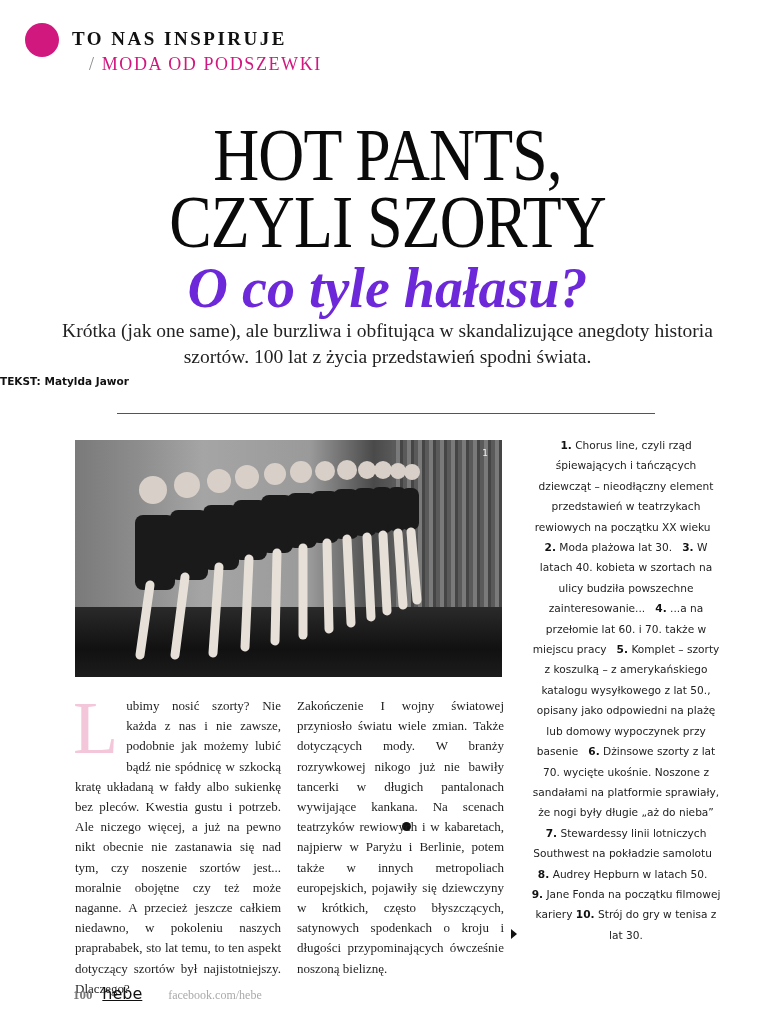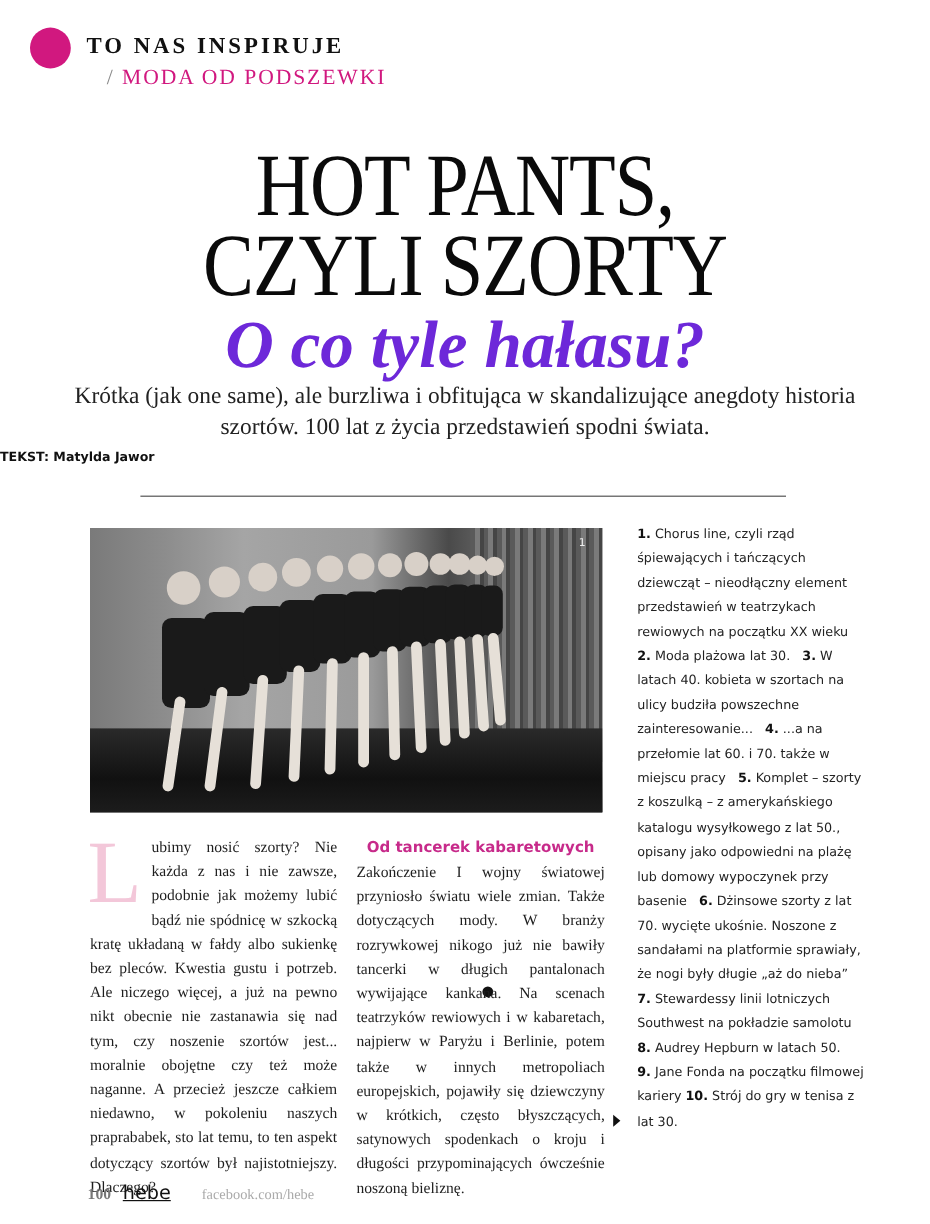--- a/index.html
+++ b/index.html
@@ -32,21 +32,21 @@
     background: linear-gradient(180deg, #2a2a2a, #111 60%, #1c1c1c); }
   .photo .dancers { position:absolute; left:40px; top:15px; width:340px; height:210px; }
   .photo .num { position:absolute; right:14px; top:8px; font-family:"DejaVu Sans", sans-serif; font-size:9px; color:#eee; }
 
   .col { position:absolute; font-family:"Liberation Serif", serif; font-size:13px; line-height:20.2px; color:#1e1e1e; text-align:justify; }
   .col1 { left:75px; top:696px; width:206px; }
   .col2 { left:297px; top:696px; width:207px; }
   .dropcap { float:left; font-family:"Liberation Serif", serif; font-size:74px; line-height:60px; margin:2px 8px 0 -2px; height:60px; }
   .col2 h3 { font-family:"DejaVu Sans", sans-serif; font-weight:bold; font-size:12.5px; text-align:center; line-height:20px; margin-bottom:1px; }
 
-  .captions { position:absolute; left:531px; top:435px; width:190px; font-family:"DejaVu Sans", sans-serif; font-size:10.6px; line-height:20.4px; color:#222; }
+  .captions { position:absolute; left:531px; top:435px; width:190px; font-family:"DejaVu Sans", sans-serif; font-size:10.6px; line-height:20.4px; color:#222;text-align:center; }
   .captions b { font-weight:bold; color:#111; }
   .arrow { position:absolute; left:511px; top:929px; width:0; height:0; border-top:5px solid transparent; border-bottom:5px solid transparent; border-left:6px solid #111; }
 
   .footer { position:absolute; left:73px; top:984px; font-size:12px; }
   .footer .page { font-family:"Liberation Serif", serif; font-weight:bold; color:#777; font-size:13px; }
   .footer .brand { font-family:"DejaVu Sans", sans-serif; font-size:16px; color:#111; margin-left:6px;text-decoration:underline; }
   .footer .fb { font-family:"Liberation Serif", serif; color:#aaa; margin-left:22px; font-size:12px; }
 </style>
 </head>
 <body>
@@ -117,21 +117,20 @@
   </svg>
   <span class="num">1</span>
 </div>
 
 <div class="col col1">
   <span class="dropcap" style="color:#f3c7d9">L</span>
   <span>ubimy nosić szorty? Nie każda z nas i nie zawsze, podobnie jak możemy lubić bądź nie spódnicę w szkocką kratę układaną w fałdy albo sukienkę bez pleców. Kwestia gustu i potrzeb. Ale niczego więcej, a już na pewno nikt obecnie nie zastanawia się nad tym, czy noszenie szortów jest... moralnie obojętne czy też może naganne. A przecież jeszcze całkiem niedawno, w pokoleniu naszych praprababek, sto lat temu, to ten aspekt dotyczący szortów był najistotniejszy. Dlaczego?</span>
 </div>
 
 <div class="col col2">
-  <h3 style="color:#c72a8a">Od tancerek kabaretowych</h3>
   <p>Zakończenie I wojny światowej przyniosło światu wiele zmian. Także dotyczących mody. W branży rozrywkowej nikogo już nie bawiły tancerki w długich pantalonach wywijające kankana. Na scenach teatrzyków rewiowych i w kabaretach, najpierw w Paryżu i Berlinie, potem także w innych metropoliach europejskich, pojawiły się dziewczyny w krótkich, często błyszczących, satynowych spodenkach o kroju i długości przypominających ówcześnie noszoną bieliznę.</p>
 </div>
 
 <div class="captions">
   <span><b>1.</b> <span>Chorus line, czyli rząd śpiewających i tańczących dziewcząt – nieodłączny element przedstawień w teatrzykach rewiowych na początku XX wieku</span></span>&nbsp;&nbsp;
   <span><b>2.</b> <span>Moda plażowa lat 30.</span></span>&nbsp;&nbsp;
   <span><b>3.</b> <span>W latach 40. kobieta w szortach na ulicy budziła powszechne zainteresowanie...</span></span>&nbsp;&nbsp;
   <span><b>4.</b> <span>...a na przełomie lat 60. i 70. także w miejscu pracy</span></span>&nbsp;&nbsp;
   <span><b>5.</b> <span>Komplet – szorty z koszulką – z amerykańskiego katalogu wysyłkowego z lat 50., opisany jako odpowiedni na plażę lub domowy wypoczynek przy basenie</span></span>&nbsp;&nbsp;
   <span><b>6.</b> <span>Dżinsowe szorty z lat 70. wycięte ukośnie. Noszone z sandałami na platformie sprawiały, że nogi były długie „aż do nieba”</span></span>

